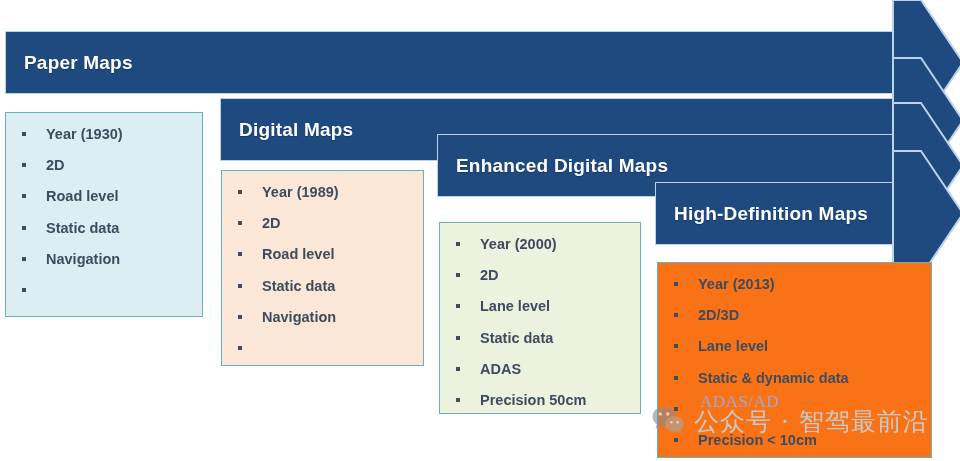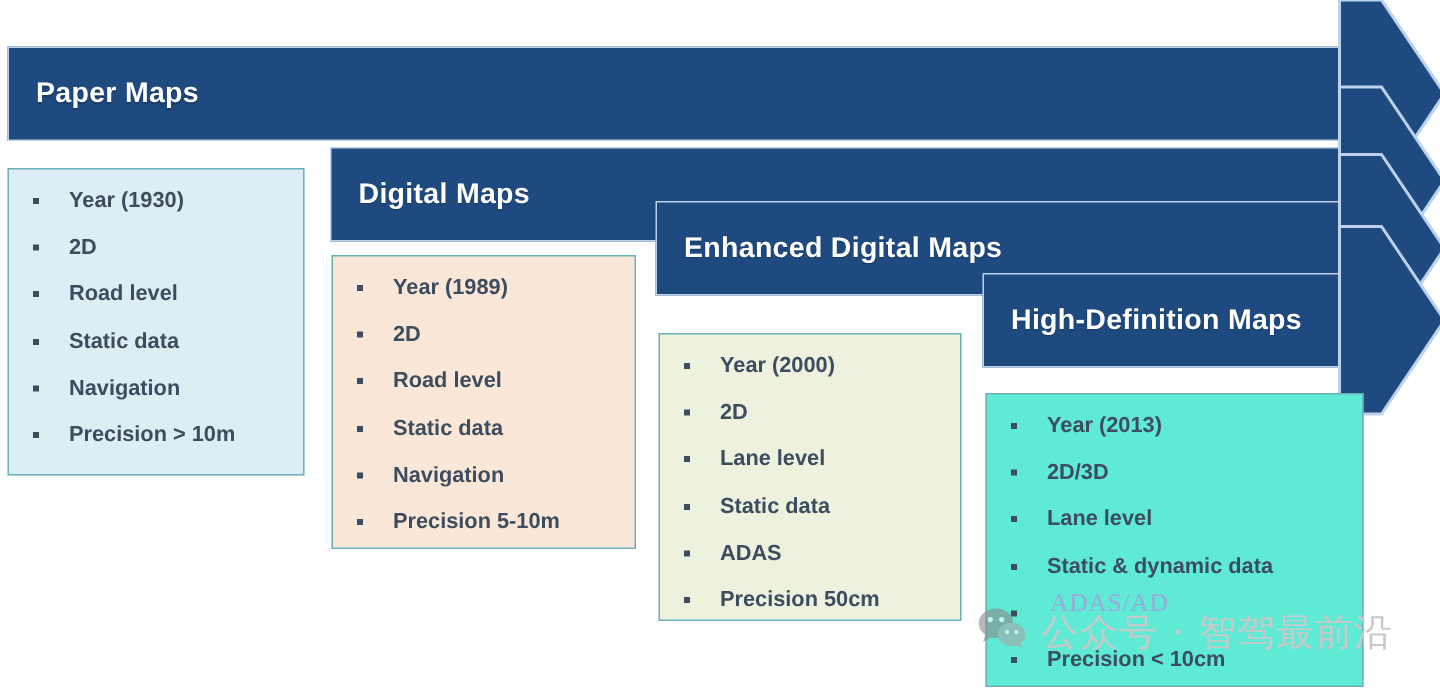--- a/index.html
+++ b/index.html
@@ -171,47 +171,47 @@
     </div>
   </div>
 
   <div class="card" id="card-1" style="left:5px; top:112px; width:198px; height:205px; background:#DCEDF3;">
     <ul>
       <li><span class="bullet"></span><span>Year (1930)</span></li>
       <li><span class="bullet"></span><span>2D</span></li>
       <li><span class="bullet"></span><span>Road level</span></li>
       <li><span class="bullet"></span><span>Static data</span></li>
       <li><span class="bullet"></span><span>Navigation</span></li>
-      <li><span class="bullet"></span><span>Precision &gt; 10m</span></li>
+      <li><span class="bullet"></span></li>
     </ul>
   </div>
 
   <div class="card" id="card-2" style="left:221px; top:170px; width:203px; height:196px; background:#FBE7D7;">
     <ul>
       <li><span class="bullet"></span><span>Year (1989)</span></li>
       <li><span class="bullet"></span><span>2D</span></li>
       <li><span class="bullet"></span><span>Road level</span></li>
       <li><span class="bullet"></span><span>Static data</span></li>
       <li><span class="bullet"></span><span>Navigation</span></li>
-      <li><span class="bullet"></span><span>Precision 5-10m</span></li>
+      <li><span class="bullet"></span></li>
     </ul>
   </div>
 
   <div class="card" id="card-3" style="left:439px; top:222px; width:202px; height:192px; background:#EDF2DF;">
     <ul>
       <li><span class="bullet"></span><span>Year (2000)</span></li>
       <li><span class="bullet"></span><span>2D</span></li>
       <li><span class="bullet"></span><span>Lane level</span></li>
       <li><span class="bullet"></span><span>Static data</span></li>
       <li><span class="bullet"></span><span>ADAS</span></li>
       <li><span class="bullet"></span><span>Precision 50cm</span></li>
     </ul>
   </div>
 
-  <div class="card" id="card-4" style="left:657px; top:262px; width:252px; height:196px; background:#5eead4;">
+  <div class="card" id="card-4" style="left:657px; top:262px; width:275px; height:196px; background:#f97316;">
     <ul>
       <li><span class="bullet"></span><span>Year (2013)</span></li>
       <li><span class="bullet"></span><span>2D/3D</span></li>
       <li><span class="bullet"></span><span>Lane level</span></li>
       <li><span class="bullet"></span><span>Static &amp; dynamic data</span></li>
       <li><span class="bullet"></span><span style="visibility:hidden;">ADAS/AD</span></li>
       <li><span class="bullet"></span><span>Precision &lt; 10cm</span></li>
     </ul>
   </div>
 

